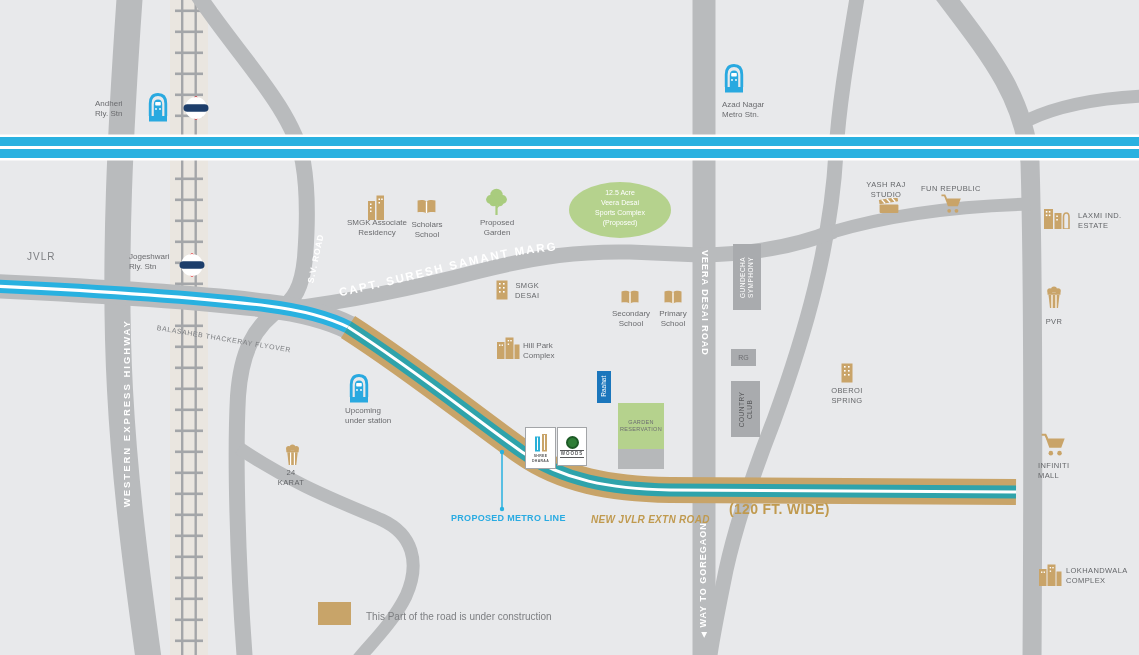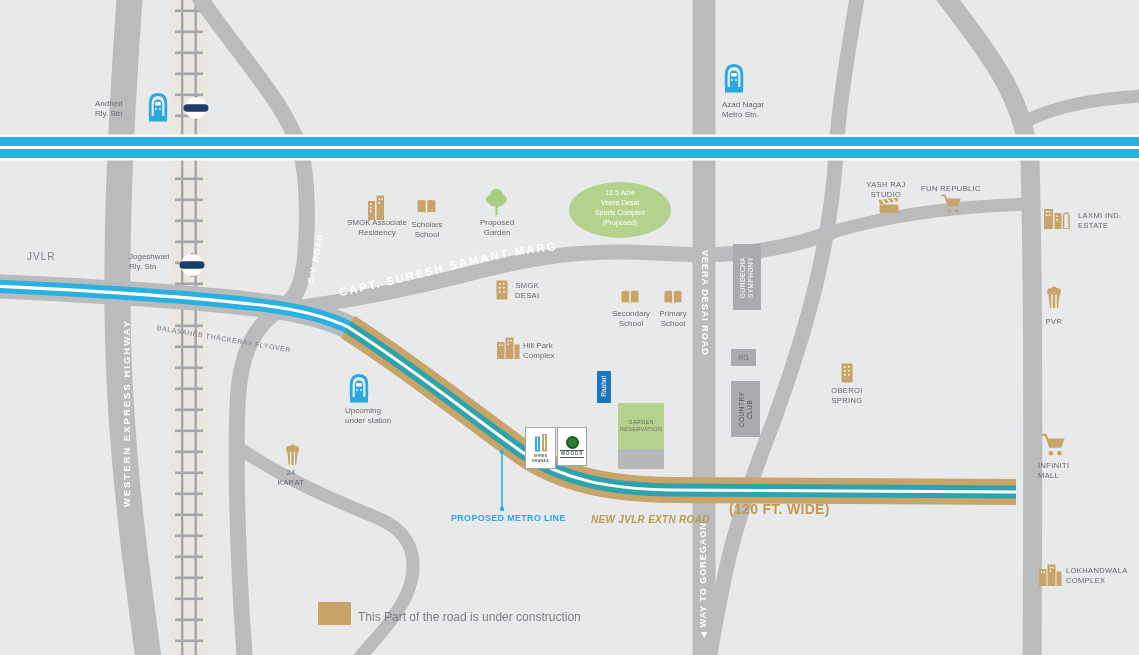--- a/index.html
+++ b/index.html
@@ -420,15 +420,15 @@
       <span class="ln">MALL</span>
   </div>
   <div class="lbl caps" style="left:1066px;top:566px;">
     <span class="ln">LOKHANDWALA</span>
       <span class="ln">COMPLEX</span>
   </div>
 
   <div class="box" style="left:318px;top:602px;width:33px;height:23px;">
       <div style="width:33px;height:23px;background:#c8a469;"></div>
     </div>
-  <div class="lbl" style="left:358px;top:610px;font-size:12px;color:#7d7f82;">This Part of the road is under construction</div>
+  <div class="lbl" style="left:366px;top:610px;font-size:10px;color:#7d7f82;">This Part of the road is under construction</div>
 
 </div>
 
 </body></html>

